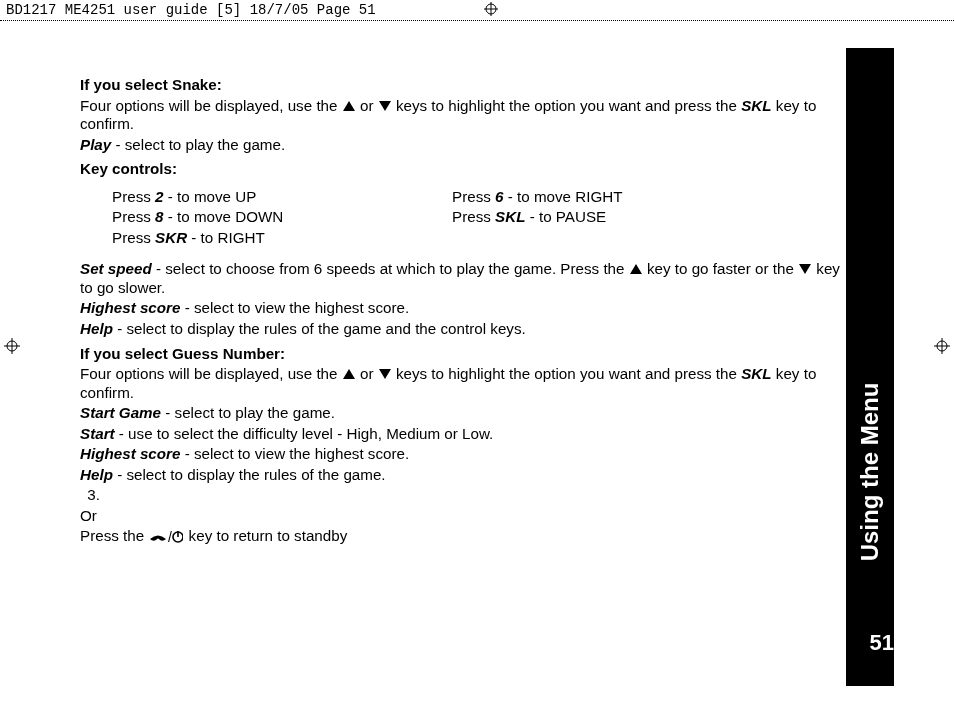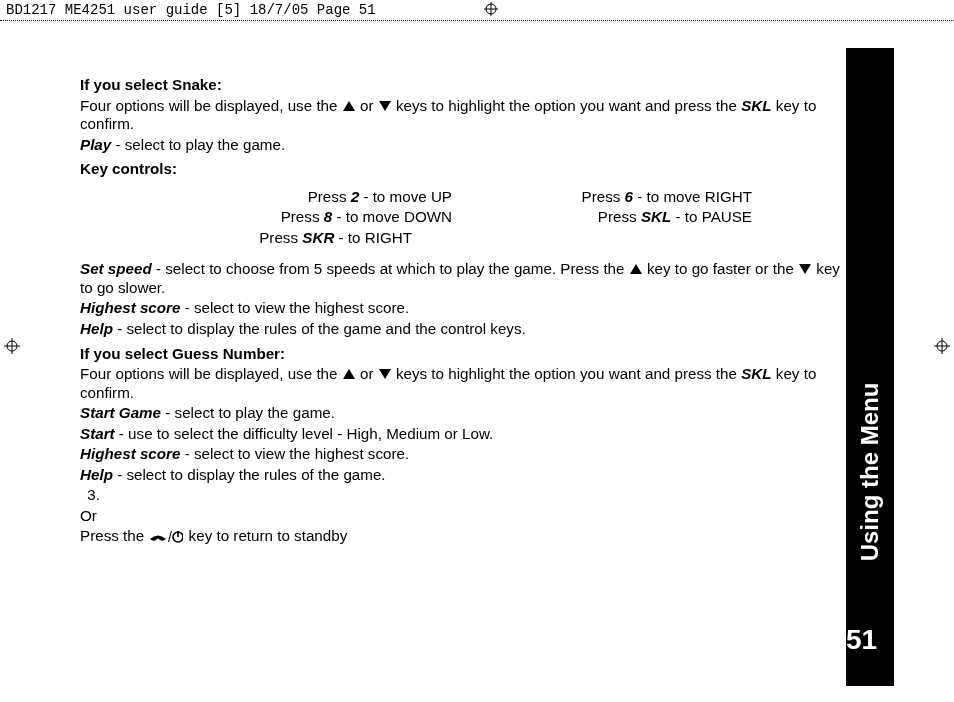--- a/index.html
+++ b/index.html
@@ -55,21 +55,20 @@
     border-left:6px solid transparent;
     border-right:6px solid transparent;
     vertical-align: middle;
     margin: 0 1px 2px 1px;
   }
   .arrow-up { border-bottom:10px solid #000; }
   .arrow-down { border-top:10px solid #000; }
   .controls-row {
     display:flex;
     margin-left:32px;
-    text-align:right;
   }
   .controls-row .col { width: 340px; }
   .controls-row .col.right { width: 300px; }
   .controls-row .item { margin: 1px 0;}
   .numline { display:flex; }
   .numline .num { width:32px; margin-left:-12px; text-align:right; padding-right:6px;}
   .sidebar {
     position:absolute;
     right:60px;
     top:48px;
@@ -85,23 +84,23 @@
     transform: translateX(-50%) rotate(-90deg);
     transform-origin: center;
     white-space:nowrap;
     font-weight:bold;
     font-size:24px;
   }
   .sidebar .pn {
     position:absolute;
     bottom:30px;
     width:100%;
-    text-align:left;
+    text-align:right;
     font-weight:bold;
-    font-size:28px;
+    font-size:22px;
   }
   .hang-power {
     display:inline-block;
     vertical-align:middle;
     margin:0 1px;
   }
   .hang-power svg { display:block; }
 </style>
 </head>
 <body>
@@ -170,21 +169,21 @@
   </div>
   <div class="controls-row">
     <div class="col right">
         <div class="item"><span>Press </span><span class="bi">SKR</span><span> -  to RIGHT</span></div>
       </div>
   </div>
 
   <div style="height:10px"></div>
 
   <div class="para indent1">
-    <span class="bi">Set speed</span><span> -  select to choose from 5 speeds at which to play the game. Press the </span><span class="arrow-up"></span><span> key to go faster or the </span><span class="arrow-down"></span><span> key to go slower.</span>
+    <span class="bi">Set speed</span><span> -  select to choose from 6 speeds at which to play the game. Press the </span><span class="arrow-up"></span><span> key to go faster or the </span><span class="arrow-down"></span><span> key to go slower.</span>
   </div>
 
   <div class="para indent1">
     <span class="bi">Highest score</span><span> -  select to view the highest score.</span>
   </div>
 
   <div class="para indent1">
     <span class="bi">Help</span><span> -  select to display the rules of the game and the control keys.</span>
   </div>
 

